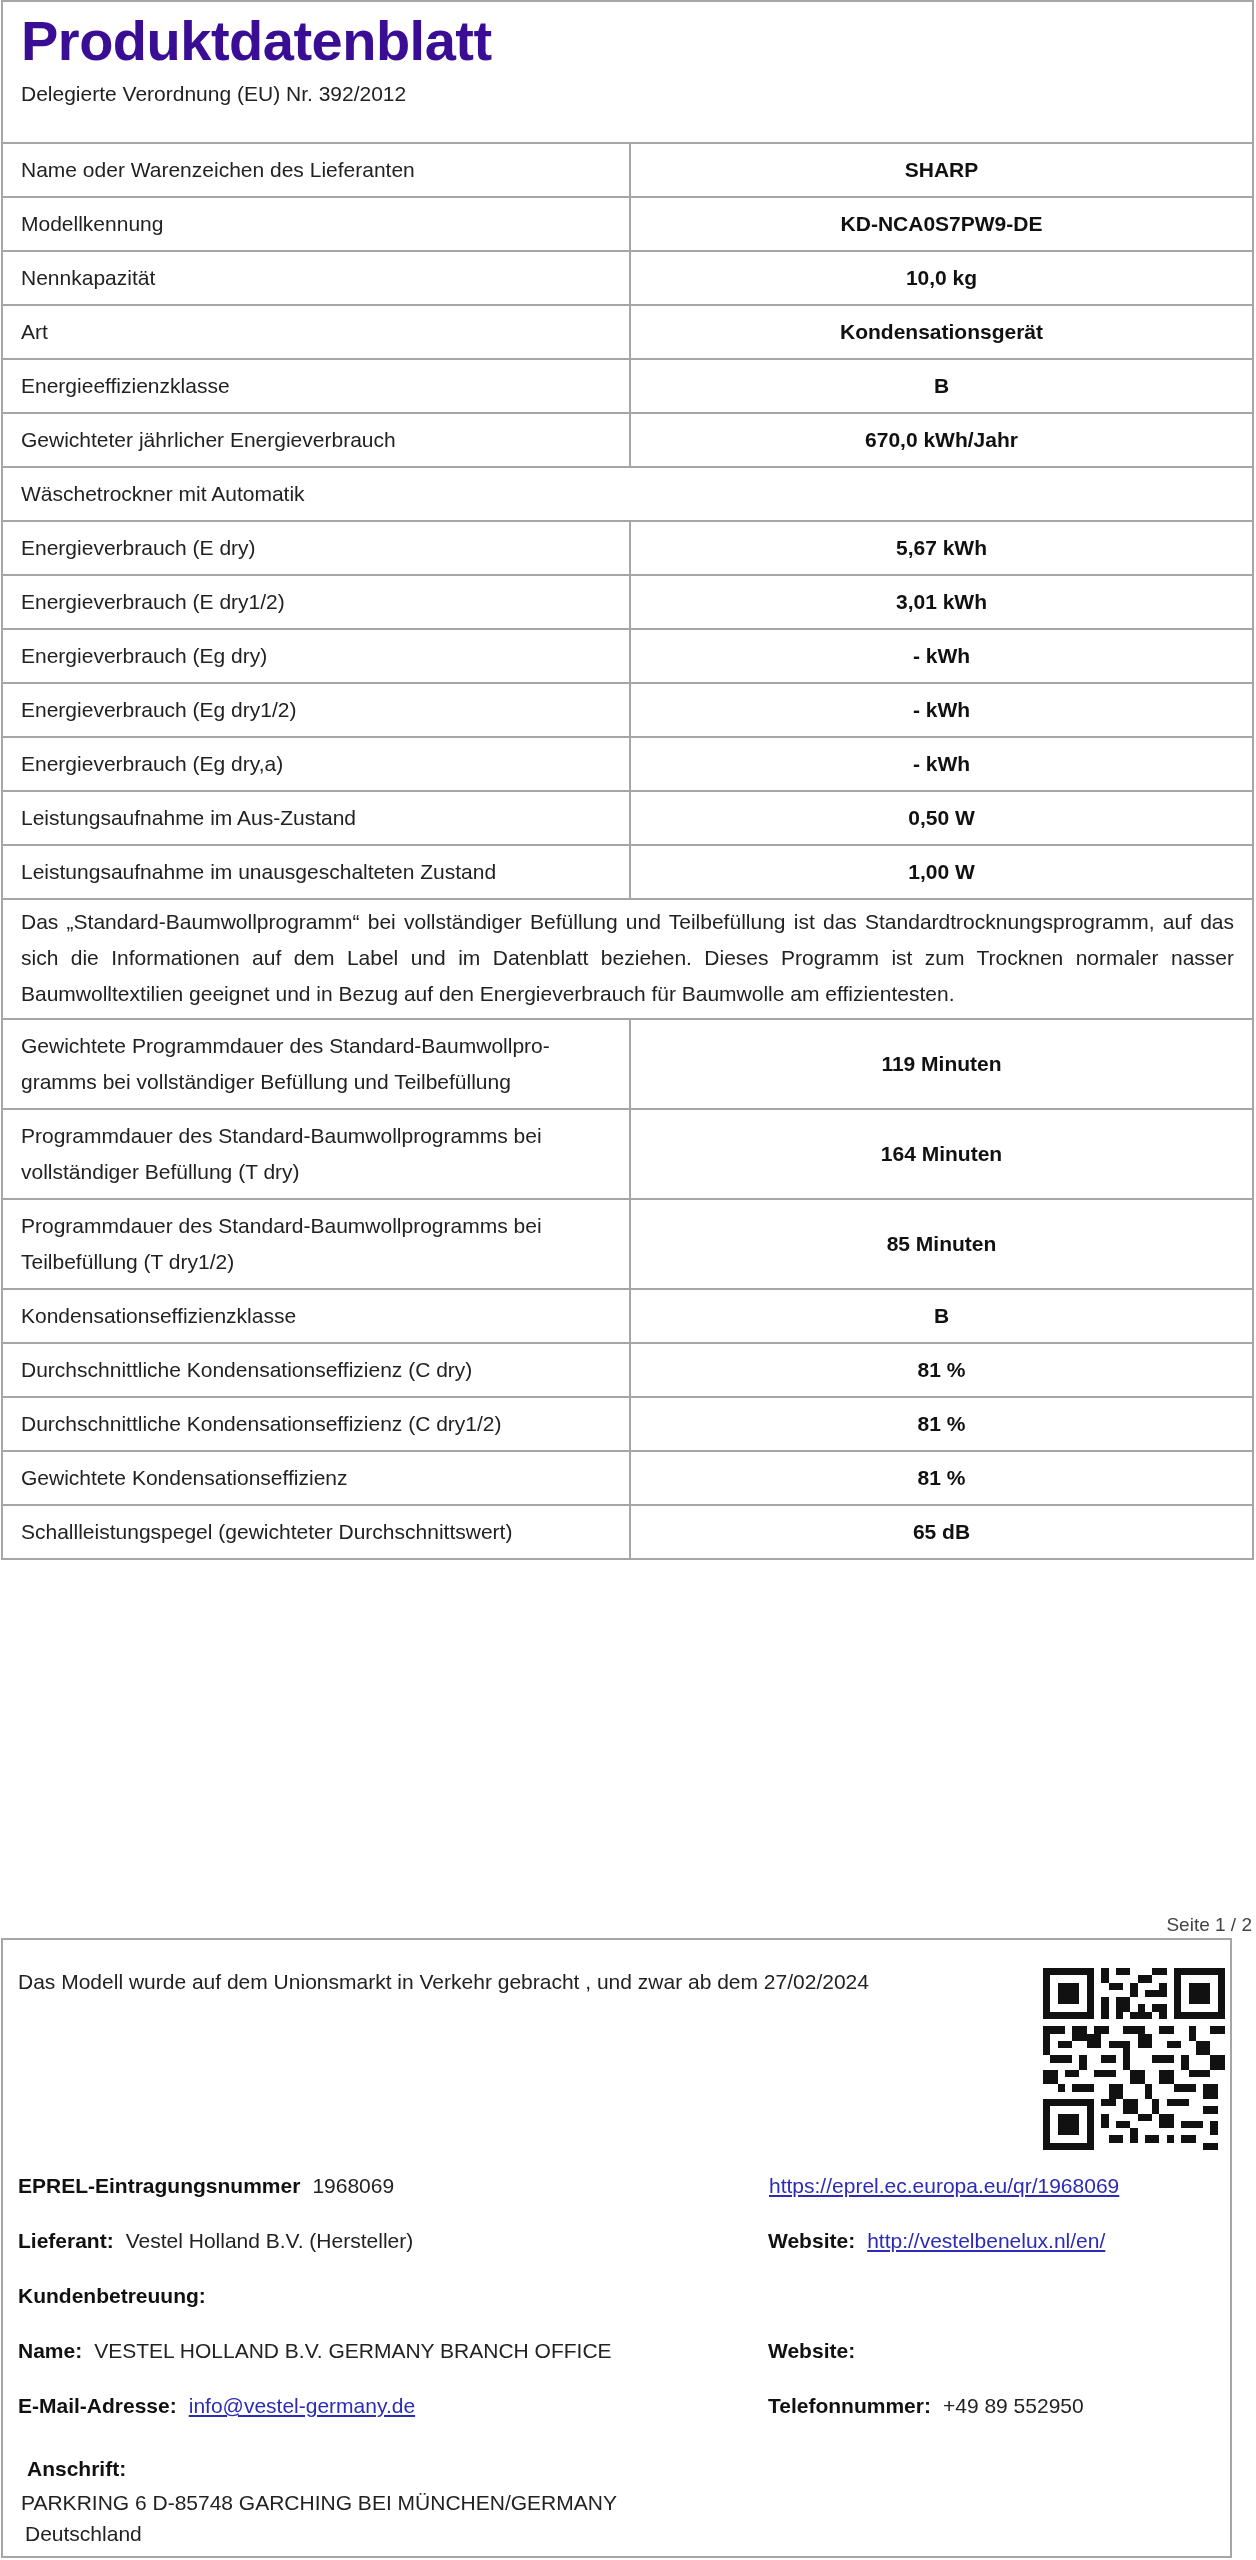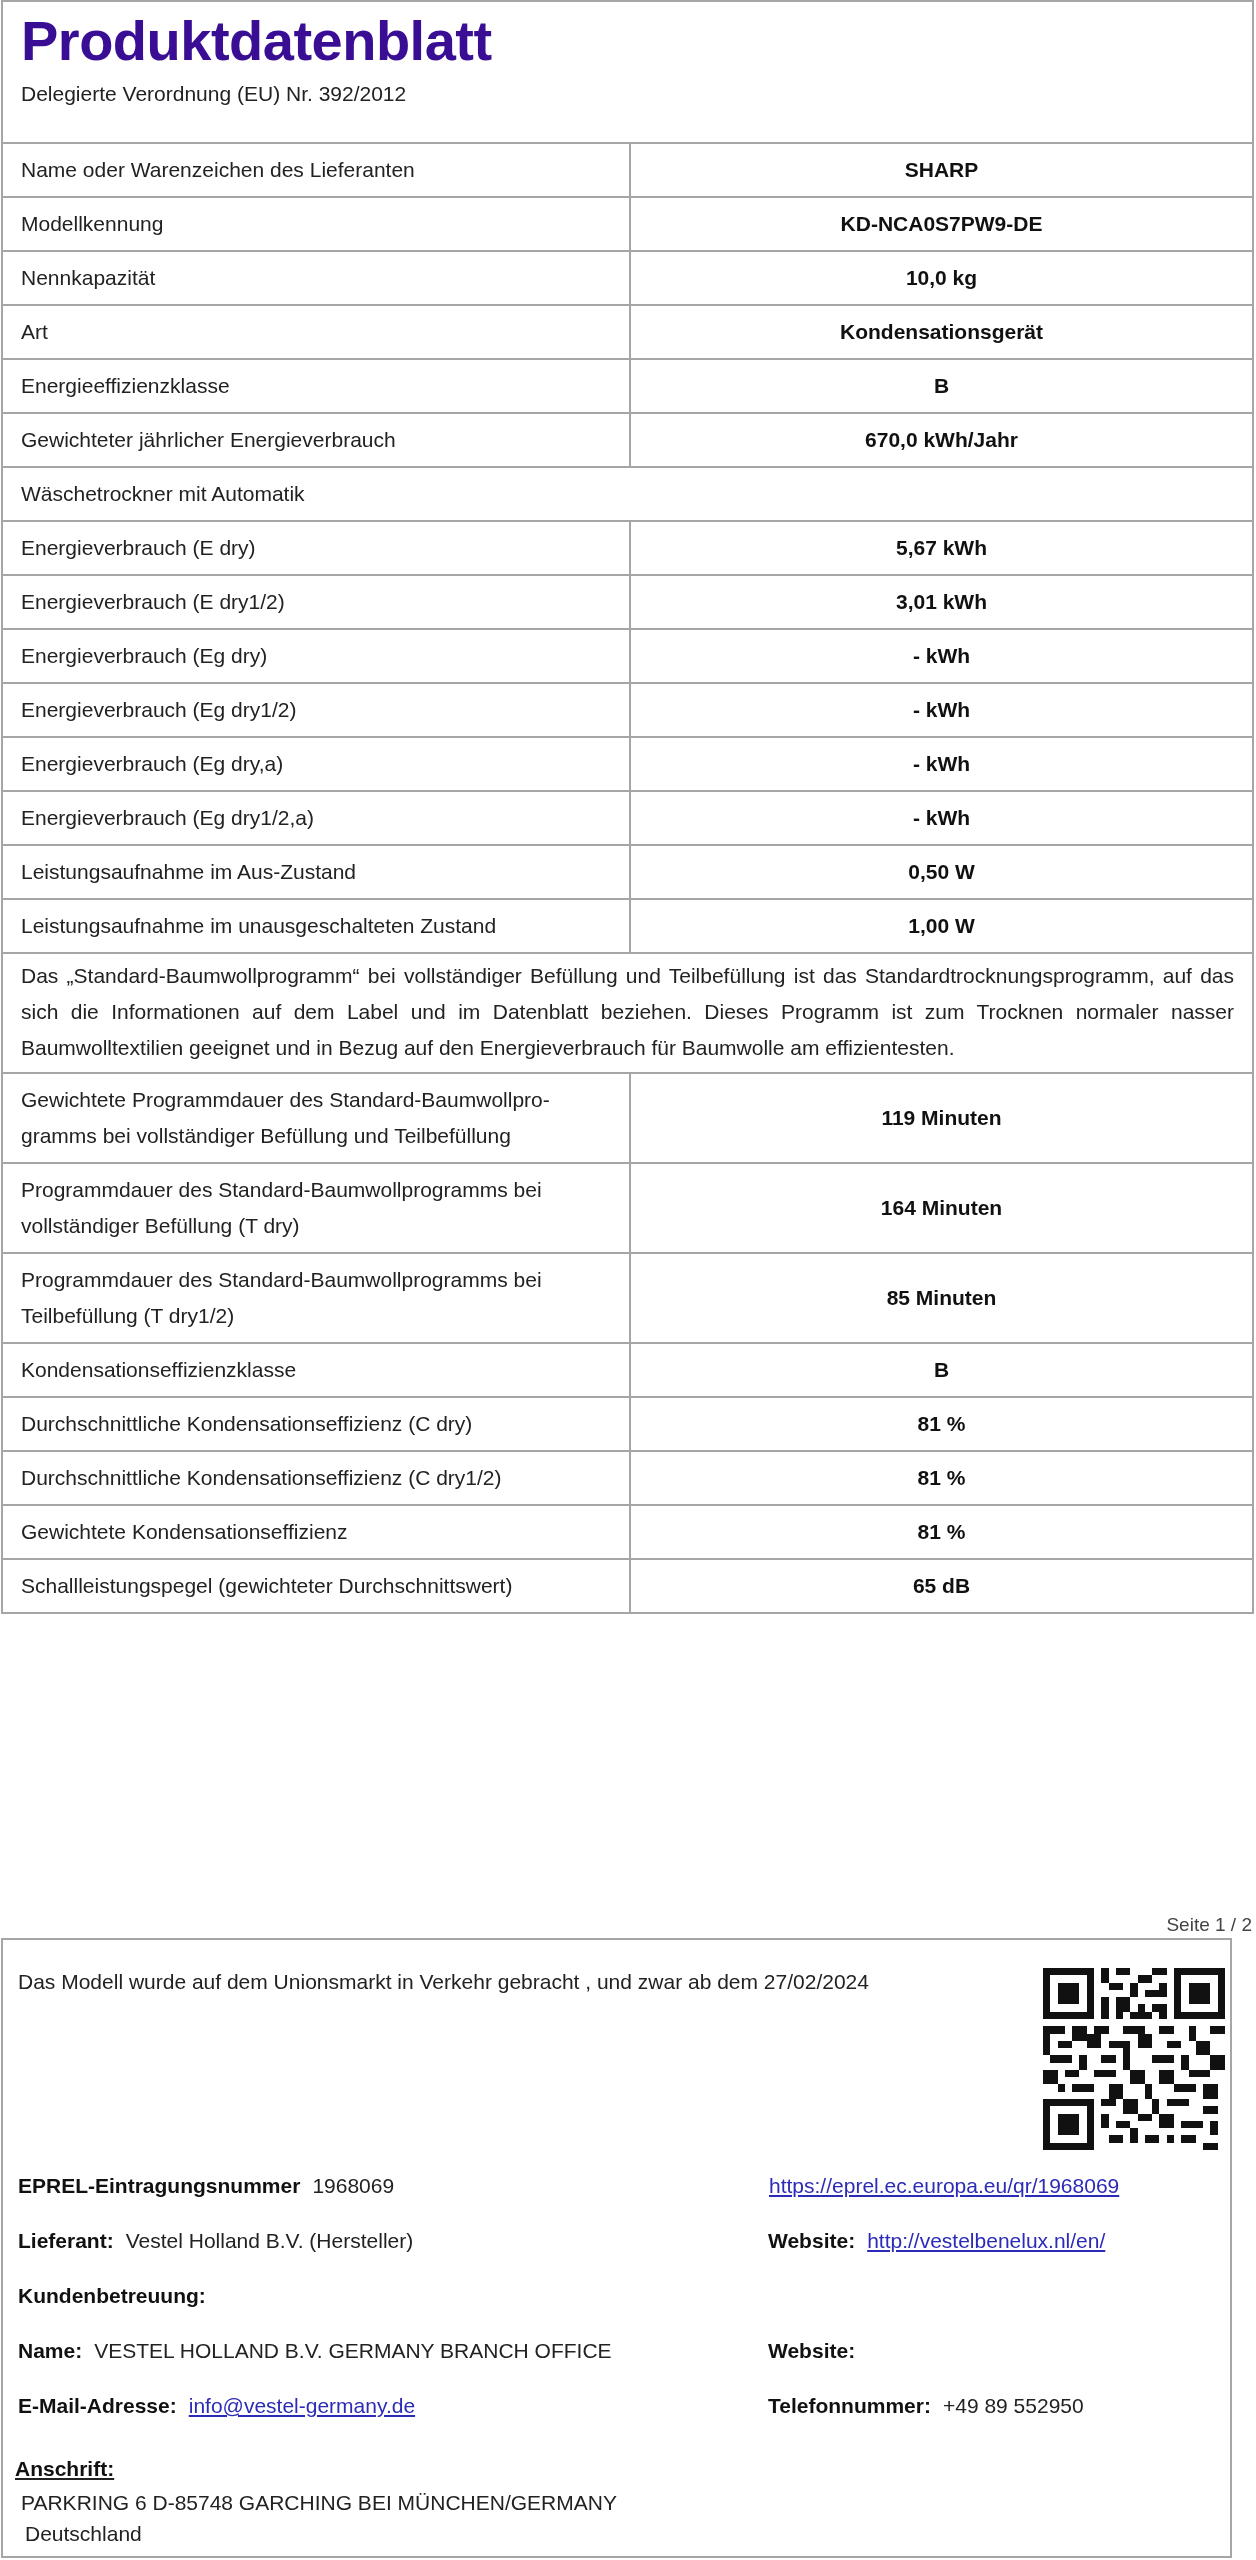--- a/index.html
+++ b/index.html
@@ -95,24 +95,20 @@
       <tr>
         <td class="lbl">Energieverbrauch (Eg dry)</td>
         <td class="val">- kWh</td>
       </tr>
       <tr>
         <td class="lbl">Energieverbrauch (Eg dry1/2)</td>
         <td class="val">- kWh</td>
       </tr>
       <tr>
         <td class="lbl">Energieverbrauch (Eg dry,a)</td>
-        <td class="val">- kWh</td>
-      </tr>
-      <tr>
-        <td class="lbl">Energieverbrauch (Eg dry1/2,a)</td>
         <td class="val">- kWh</td>
       </tr>
       <tr>
         <td class="lbl">Leistungsaufnahme im Aus-Zustand</td>
         <td class="val">0,50 W</td>
       </tr>
       <tr>
         <td class="lbl">Leistungsaufnahme im unausgeschalteten Zustand</td>
         <td class="val">1,00 W</td>
       </tr>
@@ -266,18 +262,18 @@
     <span class="k">Website:</span>
   </div>
 
   <div class="frow" style="left:15px; top:454px;">
     <span class="k">E-Mail-Adresse:</span><span class="link">info@vestel-germany.de</span>
   </div>
   <div class="frow" style="left:765px; top:454px;">
     <span class="k">Telefonnummer:</span><span>+49 89 552950</span>
   </div>
 
-  <div class="frow" style="left:12px; top:517px;text-decoration:underline;">
+  <div class="frow" style="left:24px; top:517px;">
     <span class="k">Anschrift:</span>
   </div>
   <div class="frow" style="left:18px; top:551px;">PARKRING 6 D-85748 GARCHING BEI MÜNCHEN/GERMANY</div>
   <div class="frow" style="left:22px; top:582px;">Deutschland</div>
 </div>
 
 </body></html>

